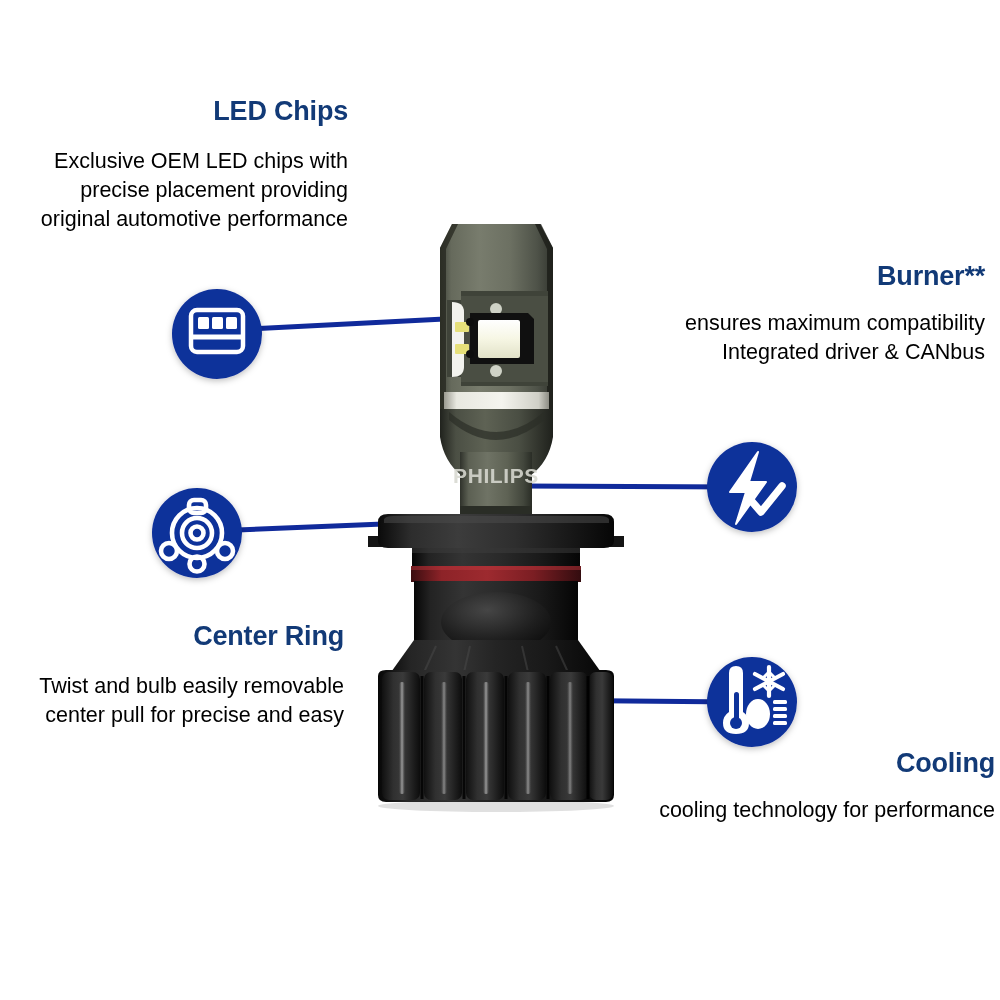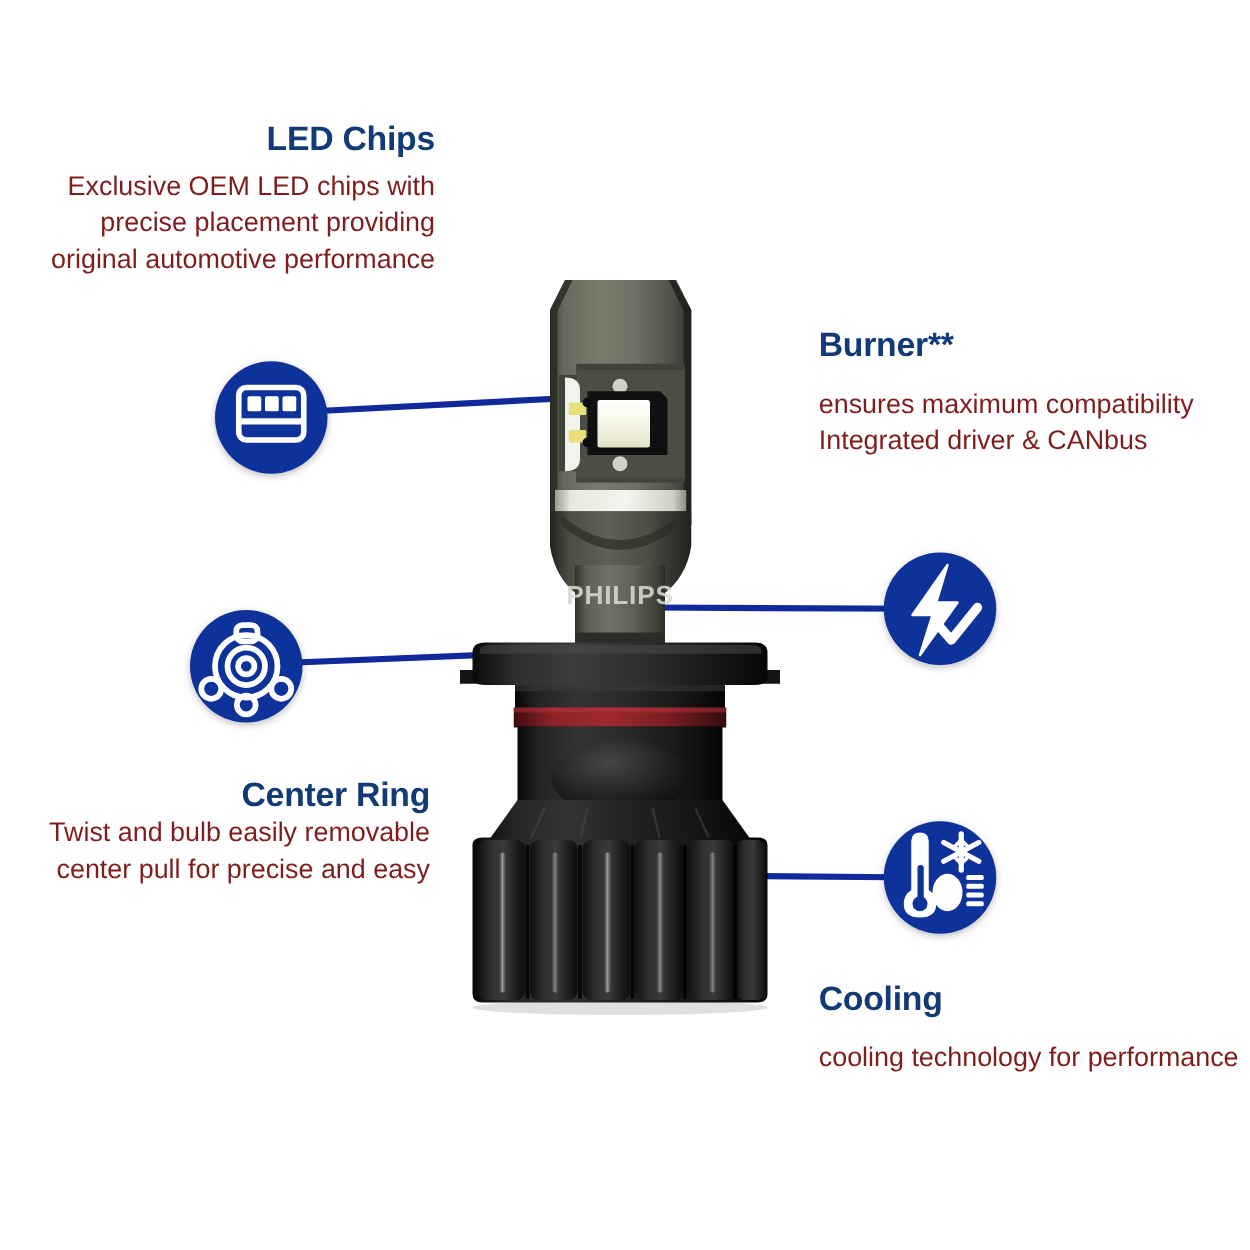--- a/index.html
+++ b/index.html
@@ -27,37 +27,37 @@
     font-size: 27px;
     font-weight: bold;
     color: #123a77;
     letter-spacing: -0.2px;
     white-space: nowrap;
   }
 
   .feature-desc {
     font-size: 21.5px;
     line-height: 29px;
-    color: #7f1d1d;
+    color: #000000;
     font-weight: 400;
   }
 
   .align-right { text-align: right; }
-  .align-left  { text-align: left; }
+  .align-left  { text-align: right; }
 
   .block-led     { left: 26px;  top: 96px;  width: 322px; }
-  .block-led .feature-title { margin-bottom: 8px; text-align: right; }
+  .block-led .feature-title { margin-bottom: 20px; text-align: right; }
 
   .block-burner  { left: 655px; top: 261px; width: 330px; }
   .block-burner .feature-title { margin-bottom: 17px; }
 
   .block-ring    { left: 22px;  top: 621px; width: 322px; }
-  .block-ring .feature-title { }
-
-  .block-cooling { left: 655px; top: 784px; width: 340px; }
+  .block-ring .feature-title { margin-bottom: 20px; }
+
+  .block-cooling { left: 655px; top: 748px; width: 340px; }
   .block-cooling .feature-title { margin-bottom: 17px; }
 
   
   #art {
     position: absolute;
     left: 0; top: 0;
     width: 1000px; height: 1000px;
   }
 </style>
 </head>

